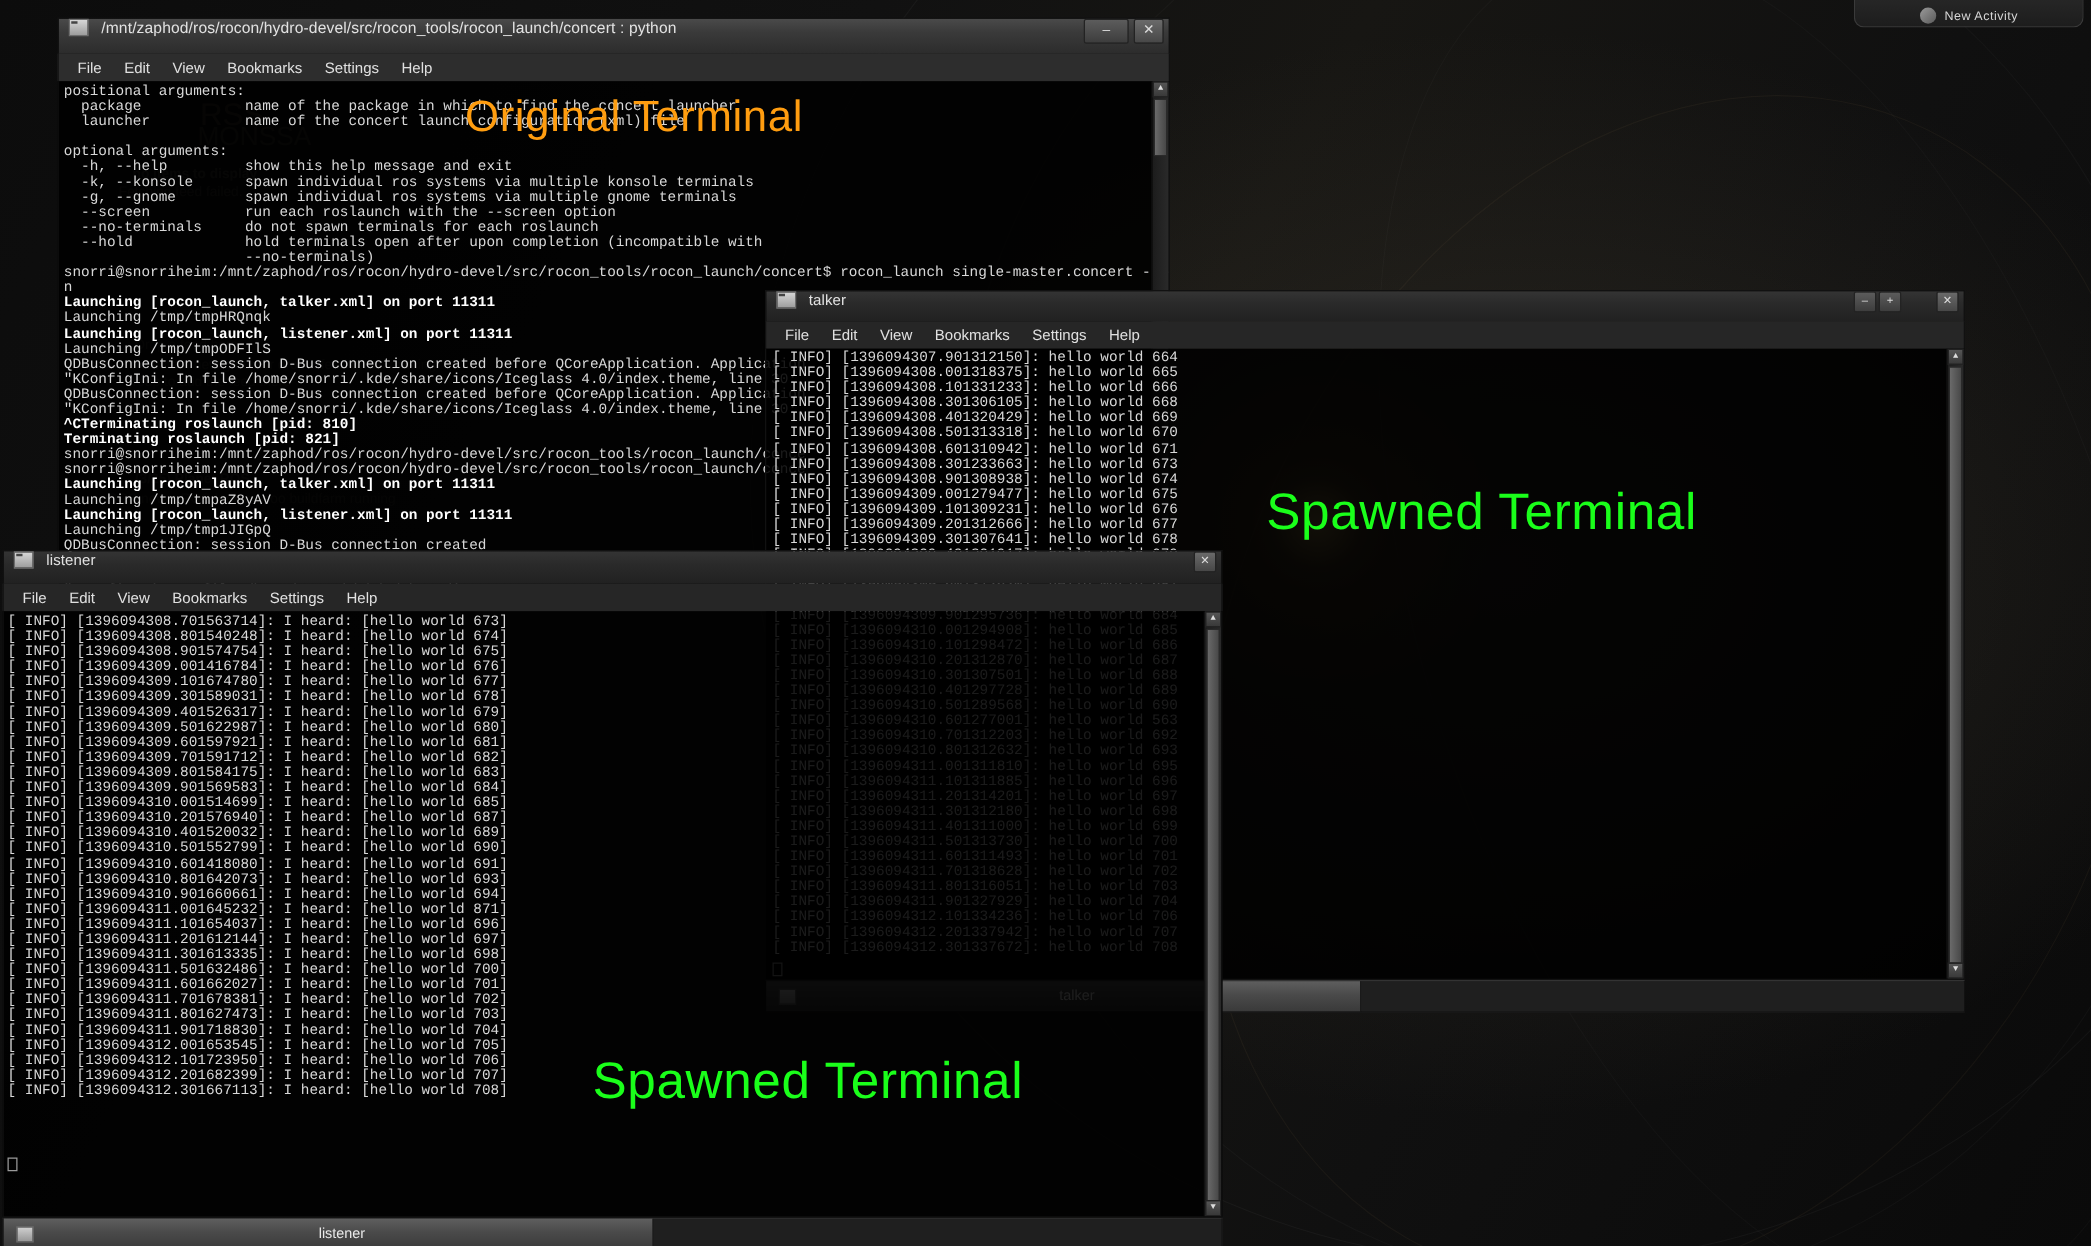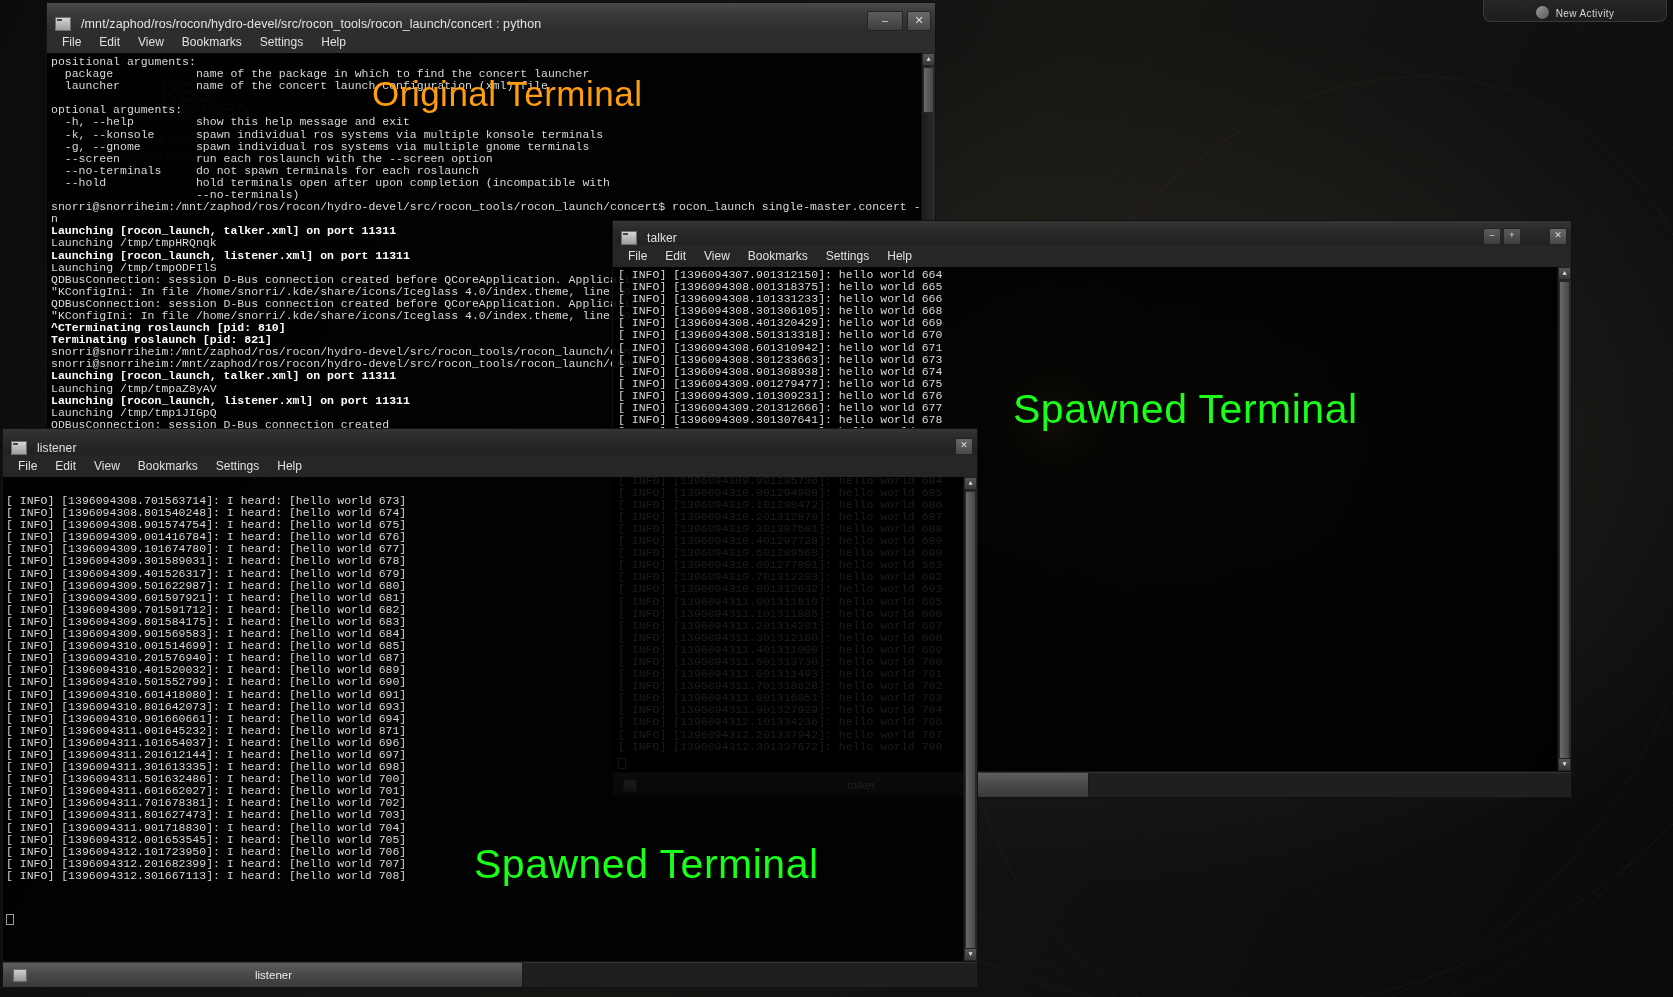--- a/index.html
+++ b/index.html
@@ -45,24 +45,25 @@
 
   
   .ghost{
     position:absolute;color:rgba(150,140,125,0.30);
     font-family:"Liberation Sans",sans-serif;pointer-events:none;white-space:nowrap;
   }
 
   
   .konsole{position:absolute;box-sizing:border-box;}
   .titlebar{
-    height:28px;display:flex;align-items:flex-end;
+    height:28px;display:flex;align-items:flex-start;
     background:linear-gradient(180deg,#4a4a4a 0%,#3a3a3a 38%,#2c2c2c 100%);
     border:1px solid #111;border-bottom:none;
     padding:0 4px 0 8px;
+    margin-top:12px;
   }
   .titlebar.inactive{
     background:linear-gradient(180deg,#343434 0%,#2a2a2a 40%,#212121 100%);
   }
   .tb-icon{
     width:14px;height:12px;margin-right:10px;flex:0 0 auto;
     background:linear-gradient(180deg,#d6d6d6 0%,#9d9d9d 100%);
     border:1px solid #6d6d6d;position:relative;
   }
   .tb-icon:after{content:"";position:absolute;left:1px;top:1px;width:5px;height:1.5px;background:#444;}
@@ -327,21 +328,21 @@
   </div>
   <div class="menubar dark" style="height:22px;">
     <span class="menu-item">File</span>
     <span class="menu-item">Edit</span>
     <span class="menu-item">View</span>
     <span class="menu-item">Bookmarks</span>
     <span class="menu-item">Settings</span>
     <span class="menu-item">Help</span>
   </div>
   <div class="term-body translucent" style="height:484px;">
-    <div class="term-pad" id="listener-lines" style="padding-top:18px;padding-left:3px;">
+    <div class="term-pad" id="listener-lines" style="padding-top:3px;padding-left:3px;">
         <div class="term-line">[ INFO] [1396094308.701563714]: I heard: [hello world 673]</div>
         <div class="term-line">[ INFO] [1396094308.801540248]: I heard: [hello world 674]</div>
         <div class="term-line">[ INFO] [1396094308.901574754]: I heard: [hello world 675]</div>
         <div class="term-line">[ INFO] [1396094309.001416784]: I heard: [hello world 676]</div>
         <div class="term-line">[ INFO] [1396094309.101674780]: I heard: [hello world 677]</div>
         <div class="term-line">[ INFO] [1396094309.301589031]: I heard: [hello world 678]</div>
         <div class="term-line">[ INFO] [1396094309.401526317]: I heard: [hello world 679]</div>
         <div class="term-line">[ INFO] [1396094309.501622987]: I heard: [hello world 680]</div>
         <div class="term-line">[ INFO] [1396094309.601597921]: I heard: [hello world 681]</div>
         <div class="term-line">[ INFO] [1396094309.701591712]: I heard: [hello world 682]</div>

